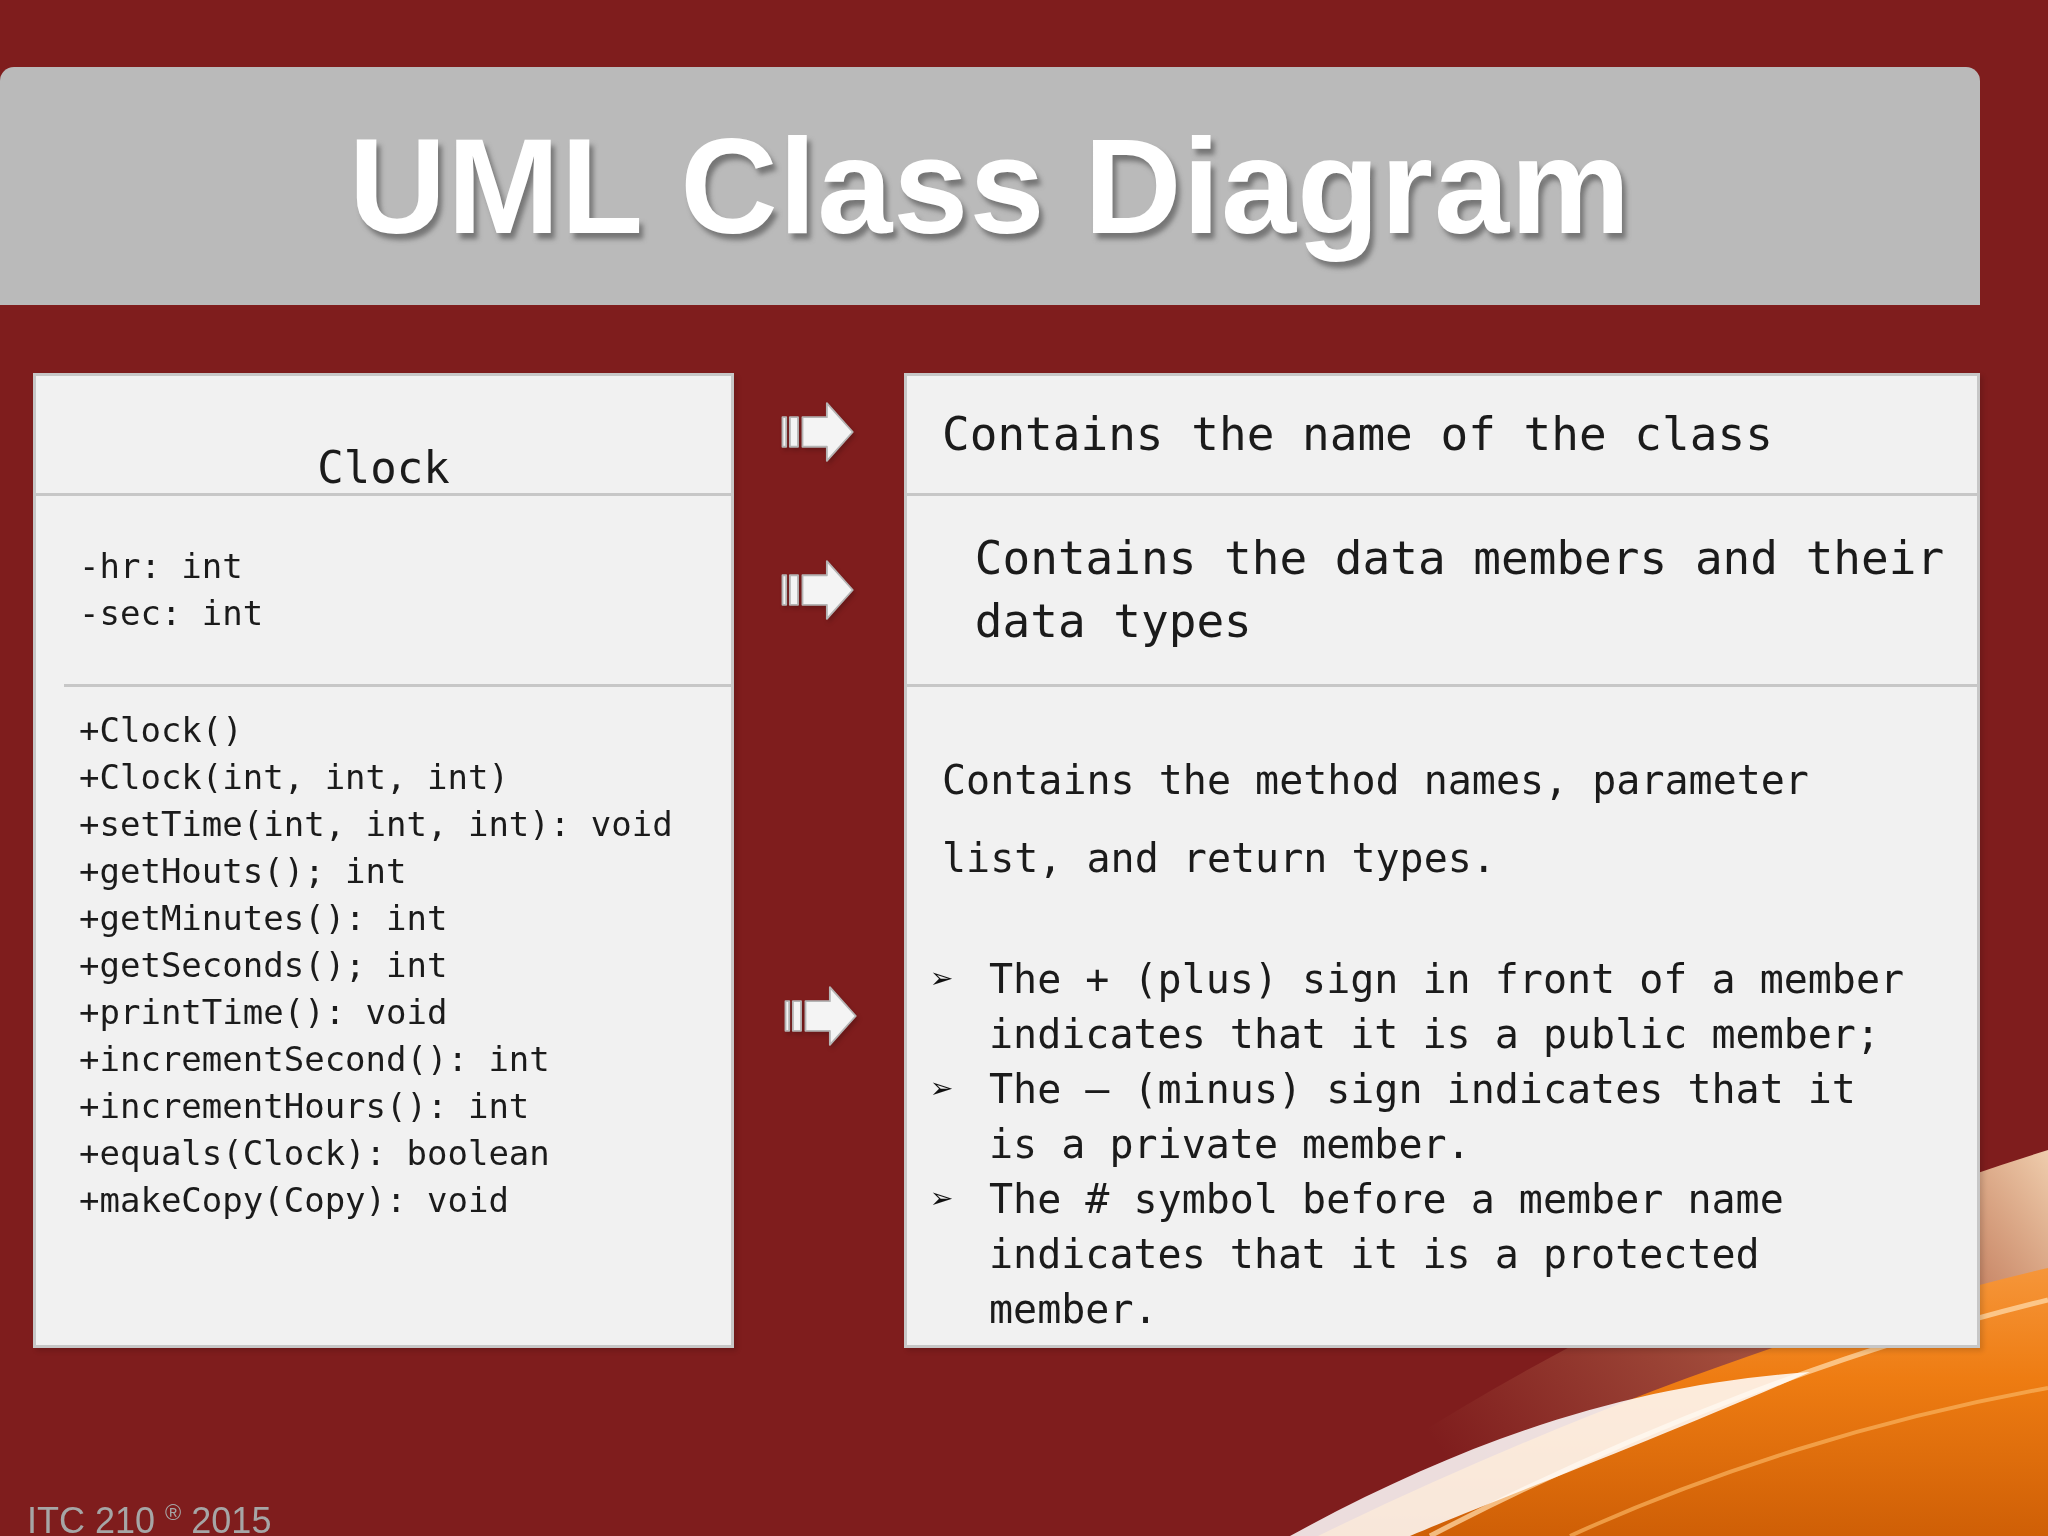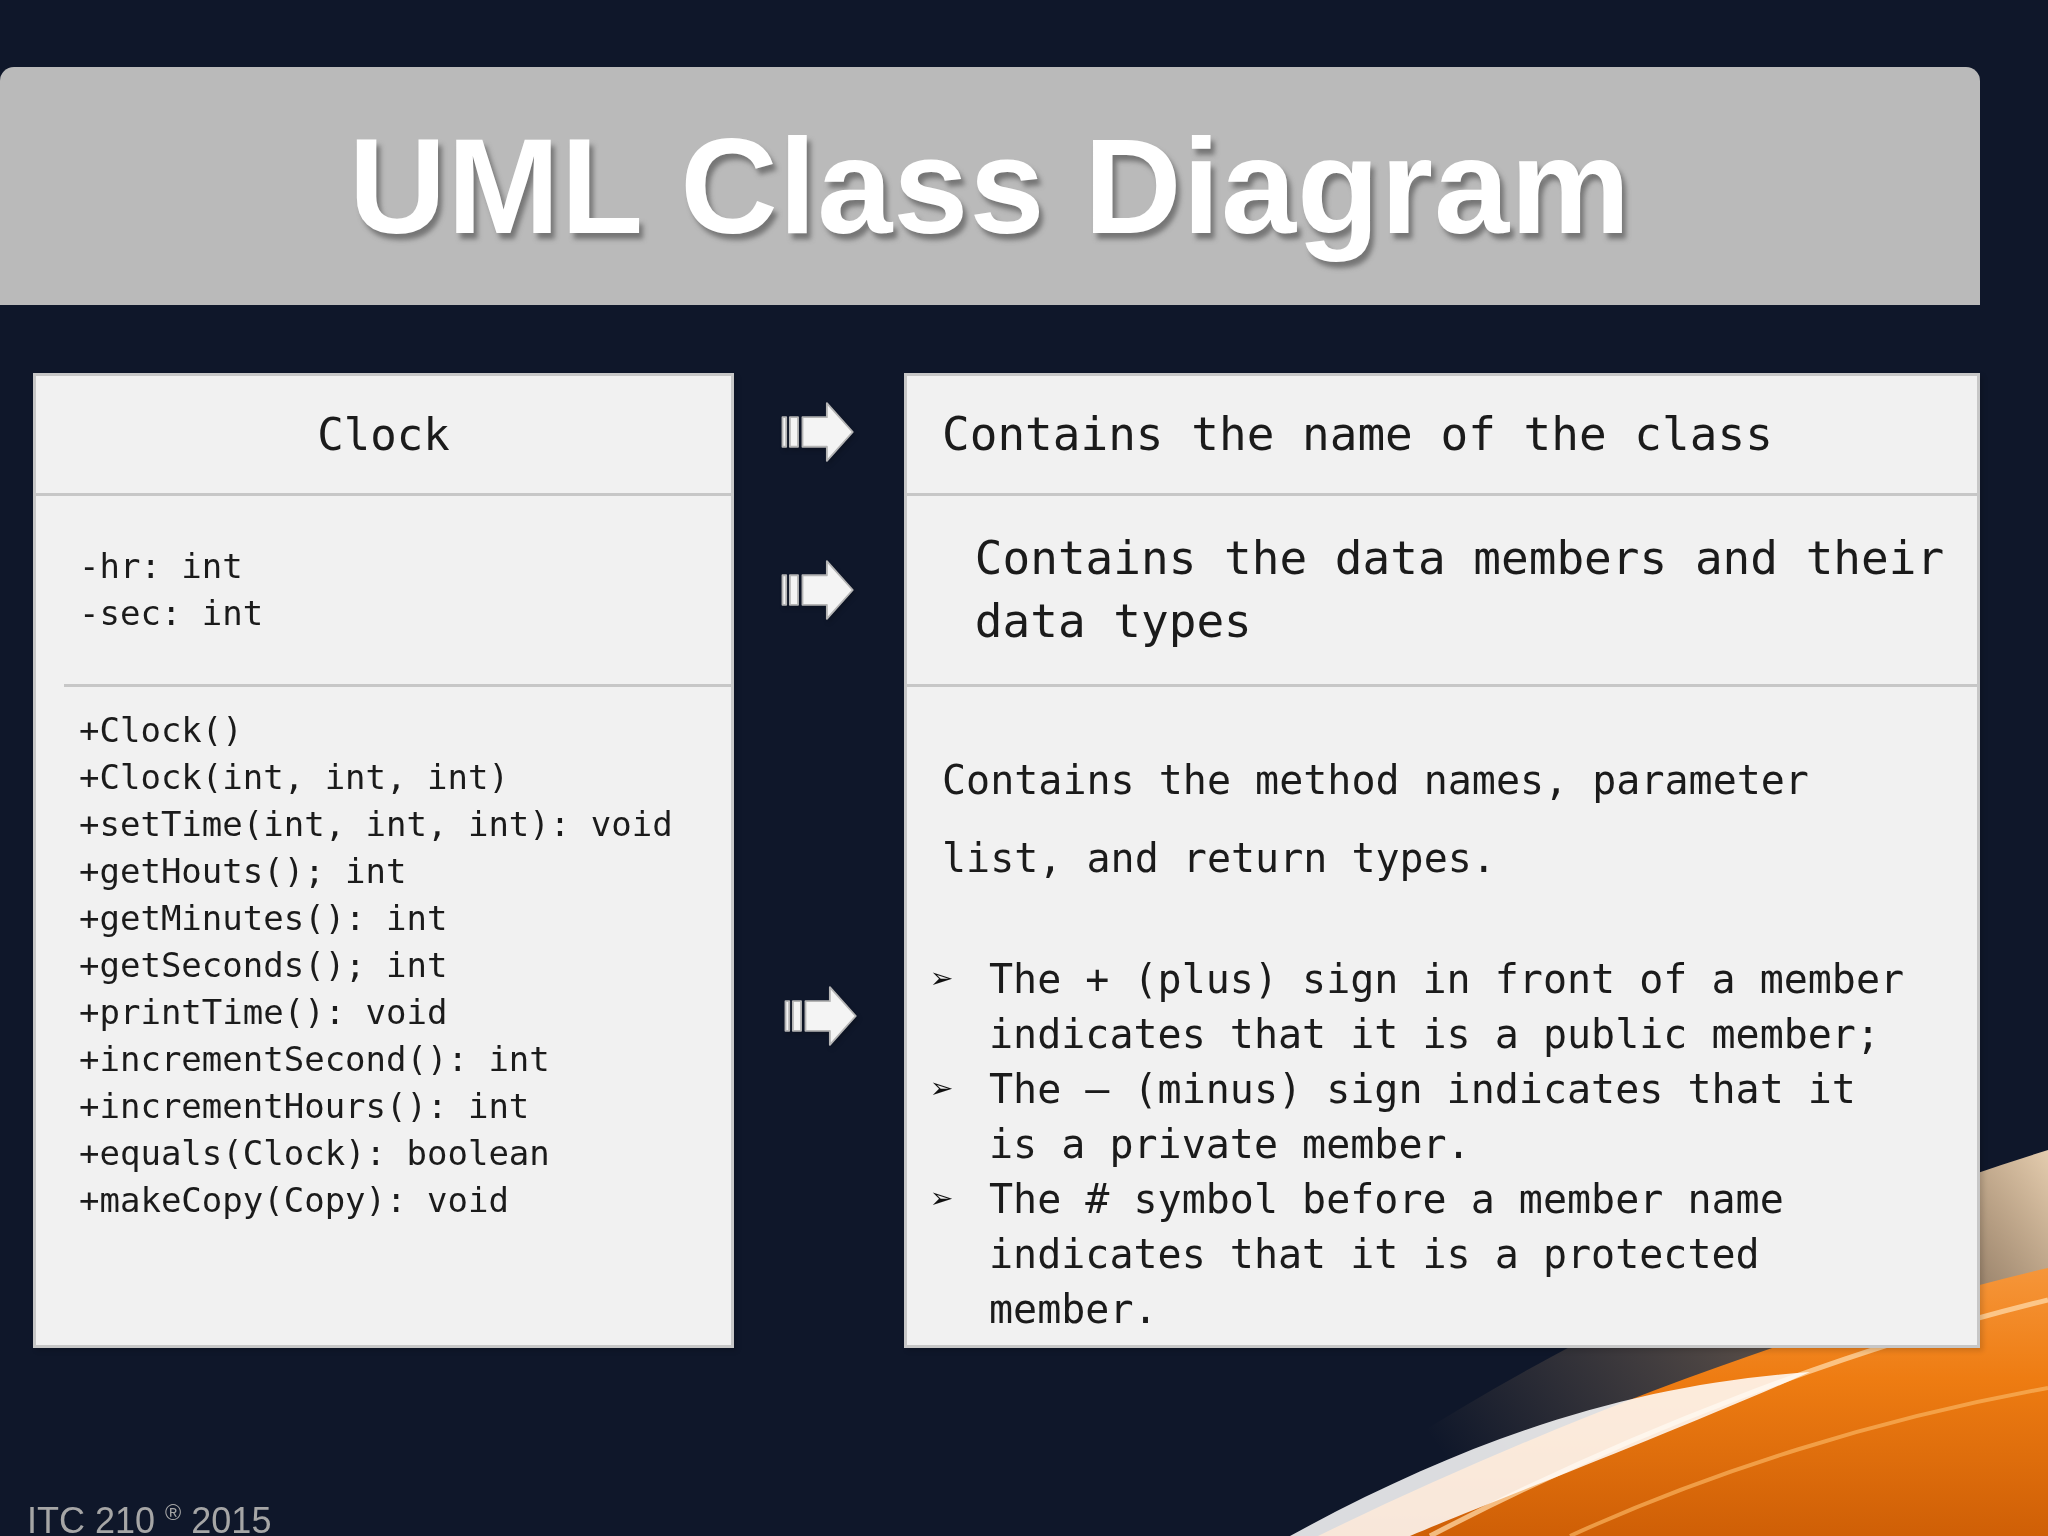--- a/index.html
+++ b/index.html
@@ -1,18 +1,18 @@
 <!DOCTYPE html>
 <html><head>
 <meta charset="utf-8">
 <style>
   html,body { margin:0; padding:0; background:#ffffff; }
   .slide {
     position:relative; width:2048px; height:1536px; overflow:hidden;
-    background:#0f172a;
+    background:#7f1d1d;
     font-family:"DejaVu Sans Mono","Liberation Mono",monospace;
     color:#1b1b1b;
   }
 
   
   .swoosh { position:absolute; left:0; top:0; width:2048px; height:1536px; z-index:0; }
 
   
   .banner {
     position:absolute; left:0; top:67px; width:1980px; height:238px;
@@ -28,21 +28,21 @@
   
   .panel {
     position:absolute; top:373px; height:975px; box-sizing:border-box;
     background:#f1f1f1; border:3px solid #c7c7c7;
     box-shadow:3px 3px 5px rgba(0,0,0,0.14);
     display:flex; flex-direction:column; z-index:2;
   }
   .class-box { left:33px; width:701px; }
   .note-box  { left:904px; width:1076px; }
   .row-divider { border-bottom:3px solid #c7c7c7; }
-  .row-name  { height:117px; display:flex; align-items:center; }
+  .row-name  { height:117px; display:flex; align-items:flex-end; }
   .row-attrs { height:188px; display:flex; flex-direction:column; justify-content:center; }
   .row-rest  { flex:1; }
 
   
   .class-title { width:100%; text-align:center; font-size:44px; }
   .code-col { padding-left:15px;margin-left:28px; }
   .code-line { font-size:34px; line-height:47px; white-space:pre; }
   .row-methods { padding-top:20px;border-radius:6px; }
 
   

